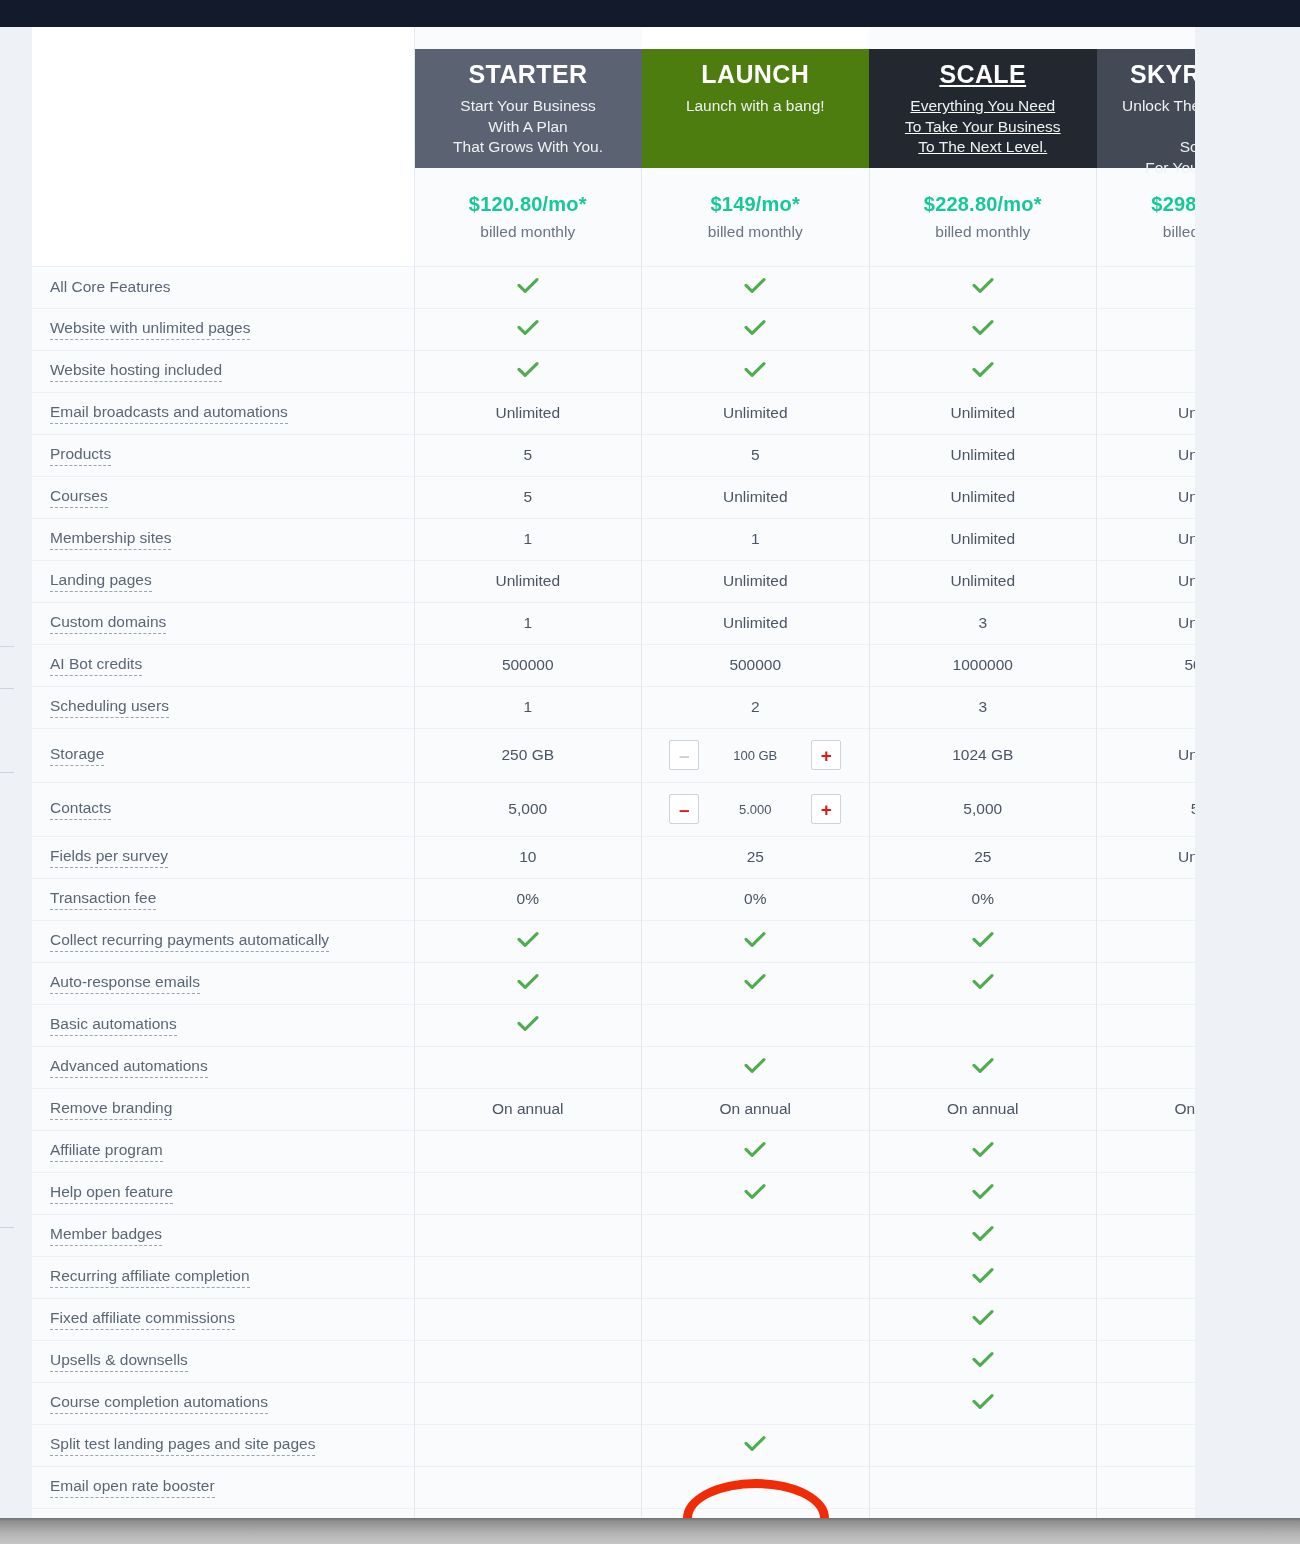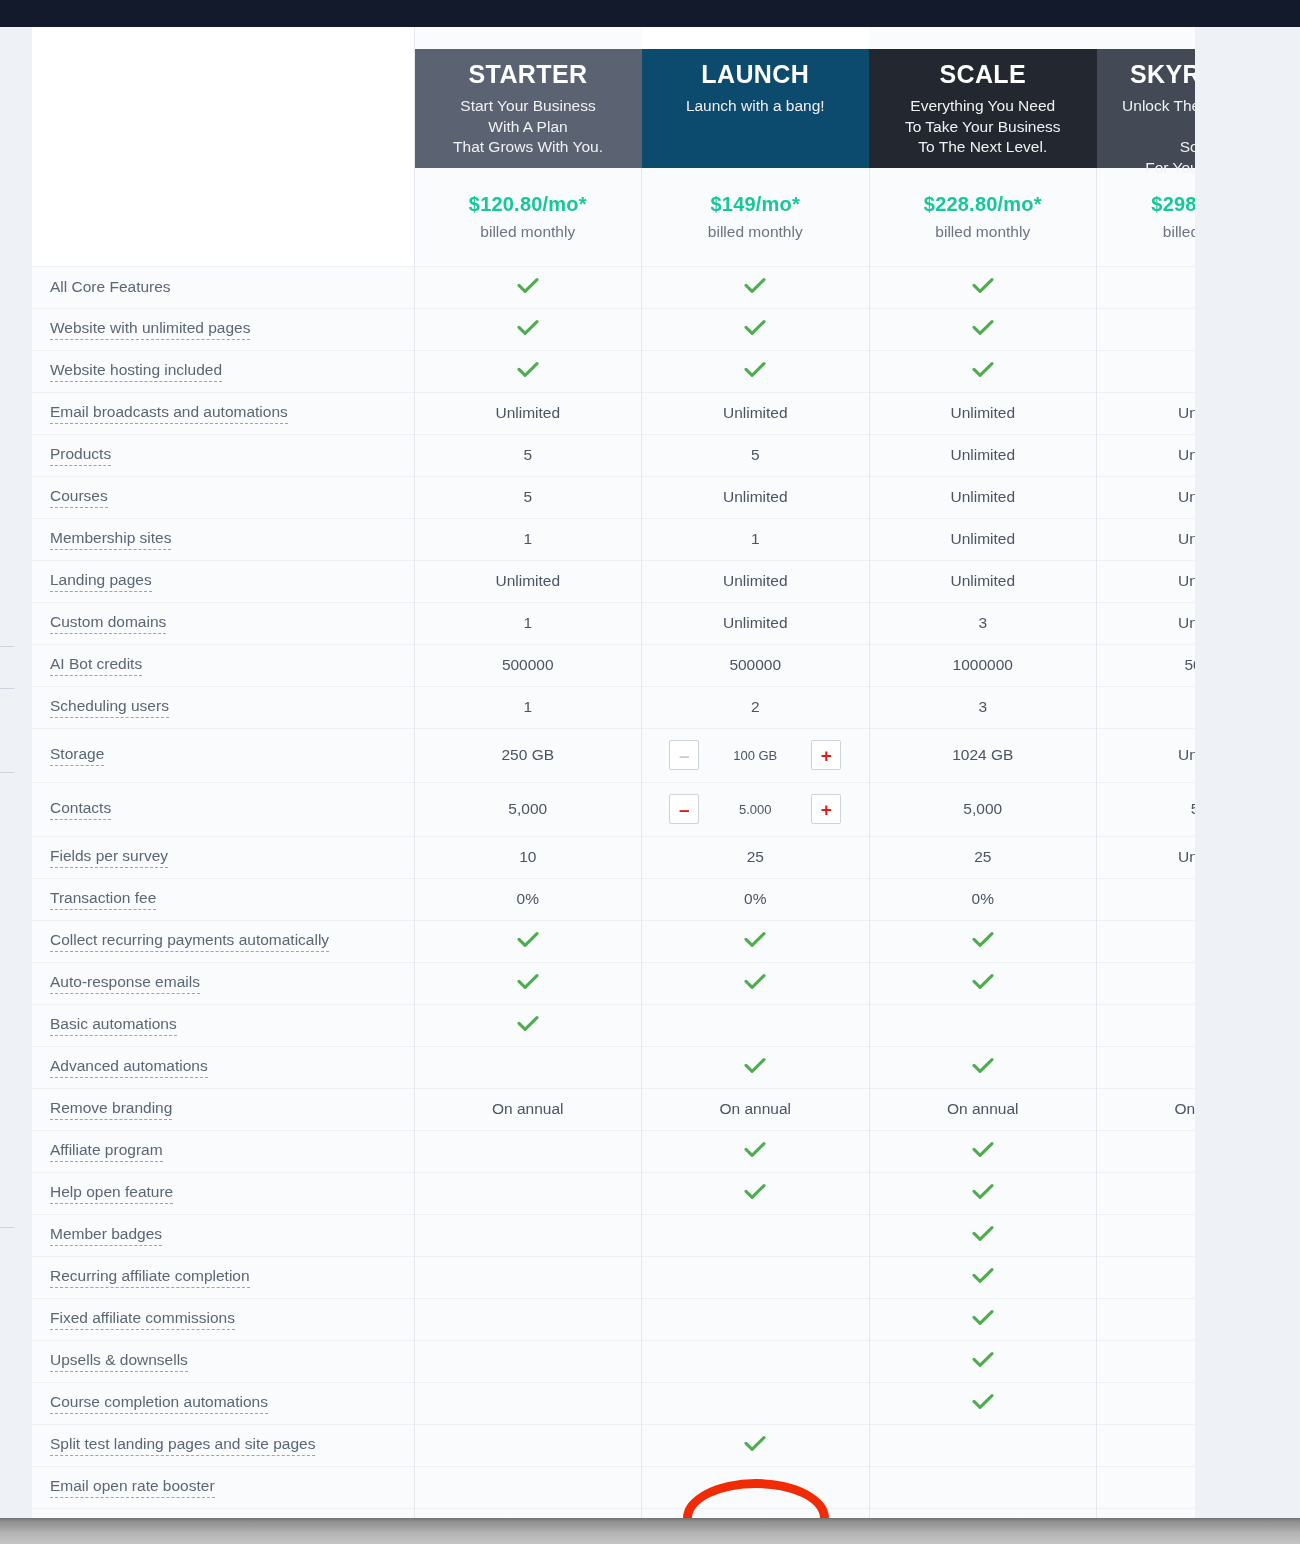--- a/index.html
+++ b/index.html
@@ -54,22 +54,22 @@
   thead td, thead th { padding: 0; border: 0; vertical-align: bottom; margin-top: 40px; }
 
   .plan-head {
     height: 119px;
     padding: 12px 14px 16px;
     text-align: center;
     color: #ffffff;
     vertical-align: middle;
   }
   .plan-head.starter   { background: #5b6373; }
-  .plan-head.launch    { background: #0c4a6e; }
-  .plan-head.scale     { background: #23272f; }
+  .plan-head.launch    { background: #4d7c0f; }
+  .plan-head.scale     { background: #23272f; text-decoration: underline; }
   .plan-head.skyrocket { background: #434a55; }
 
   .plan-head-shell { vertical-align: bottom; }
   .plan-head-shell.offset { padding-top: 22px; background: #ffffff; }
 
   .plan-name {
     font-weight: 700;
     font-size: 25px;
     letter-spacing: 0.4px;
     line-height: 1.05;

